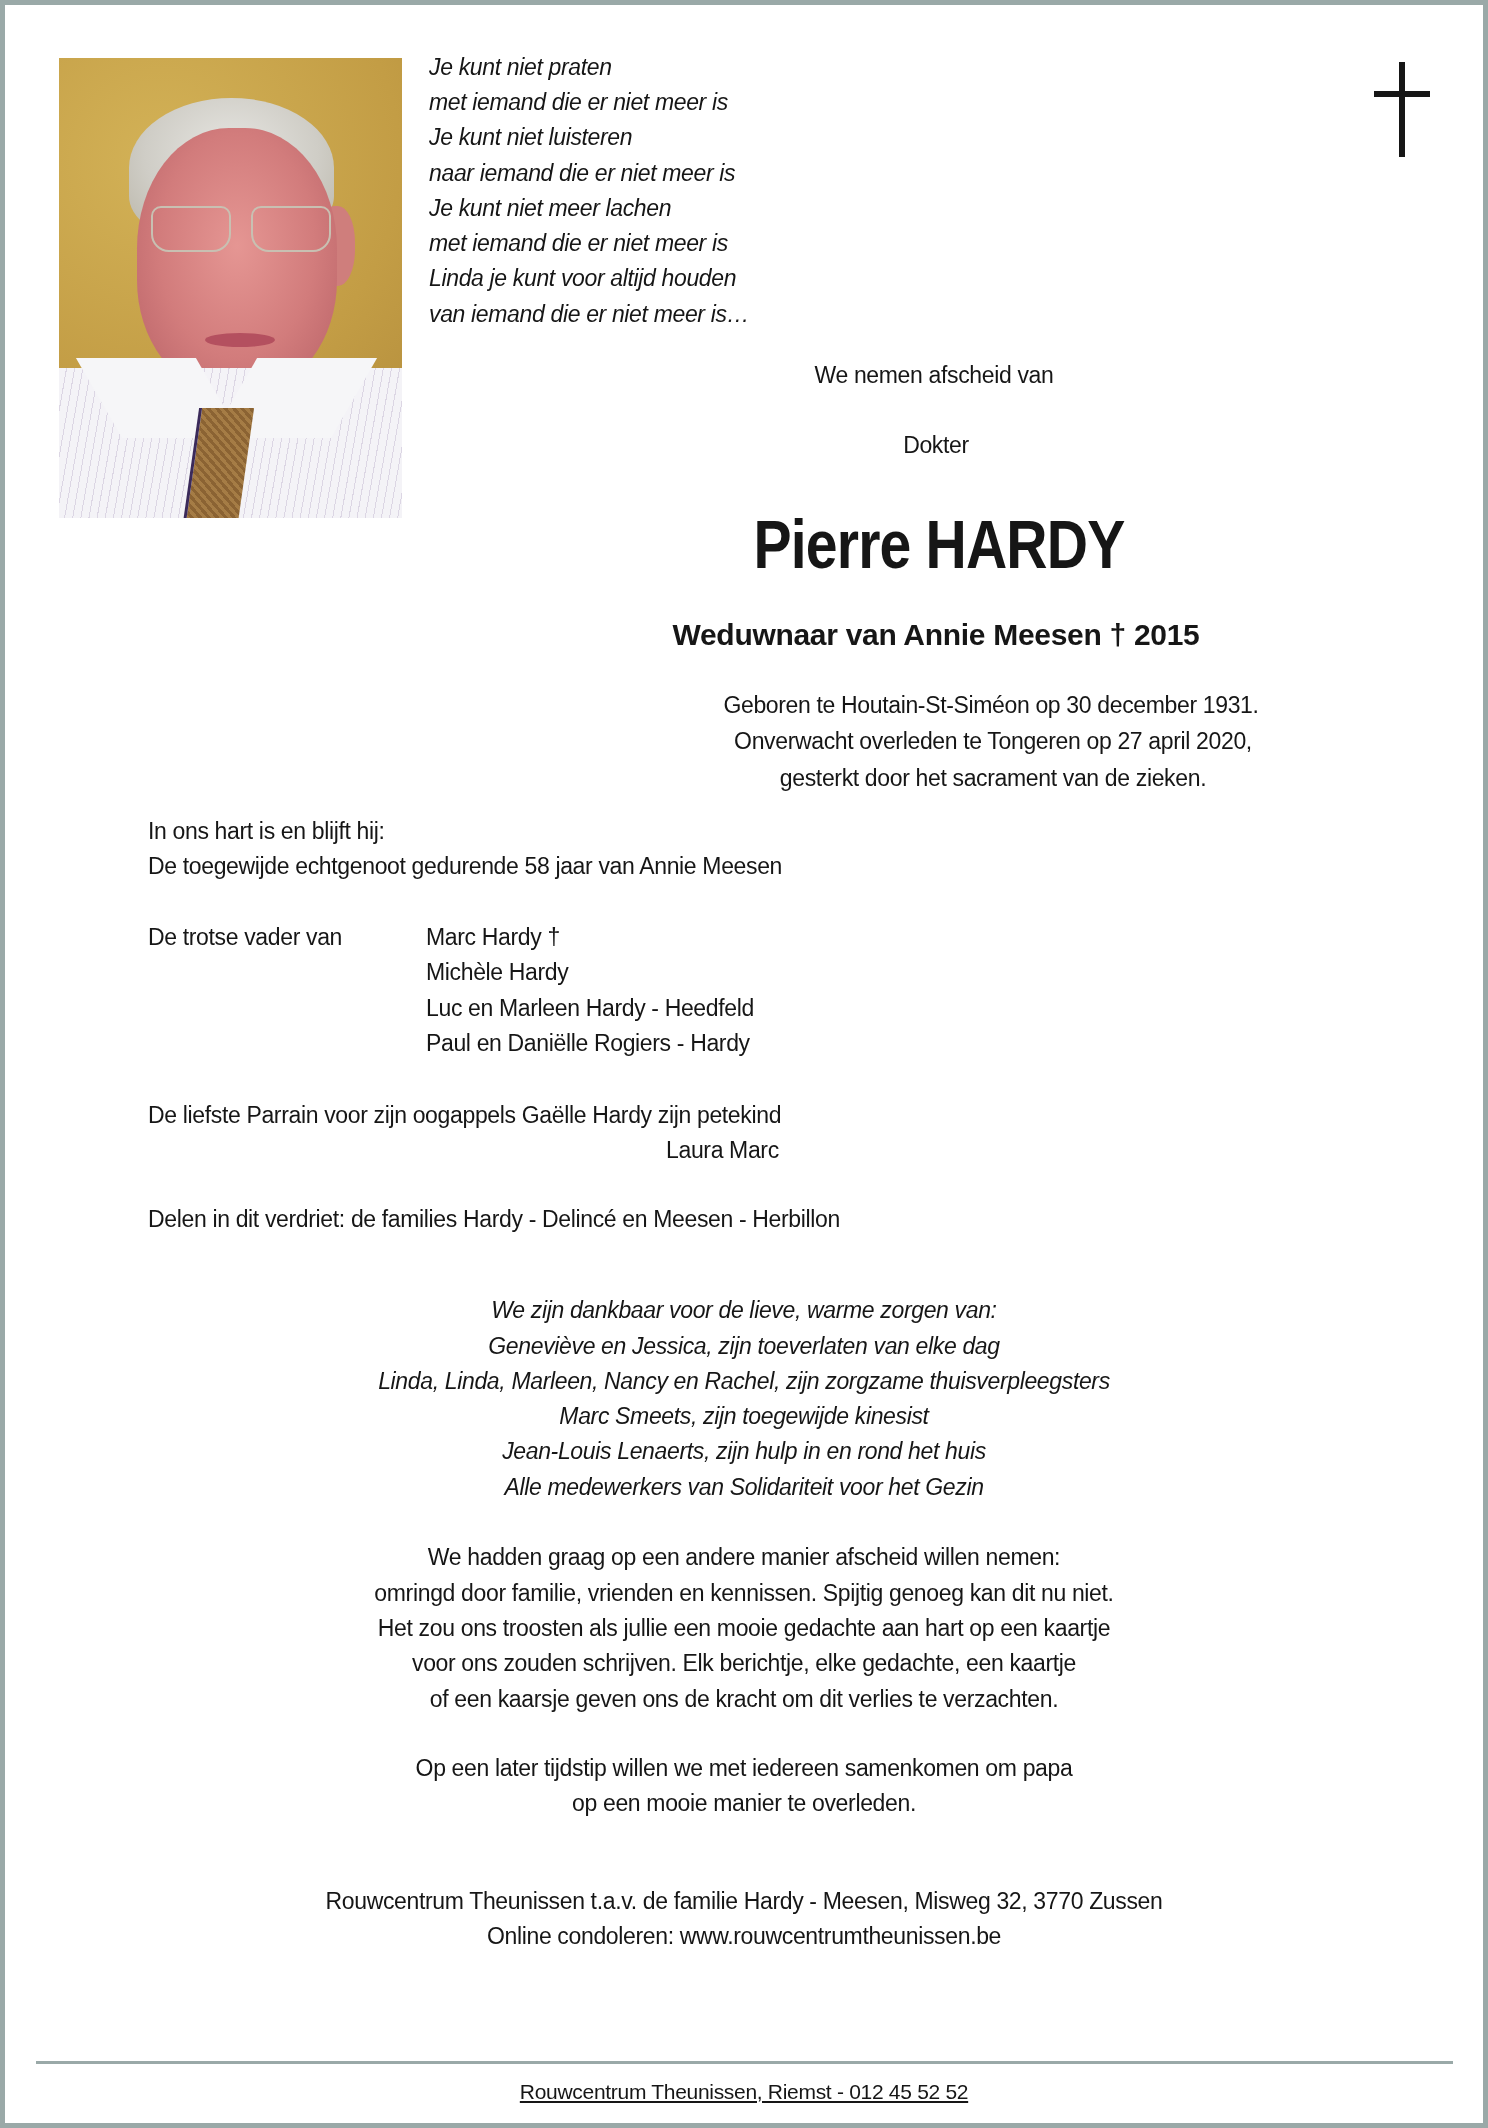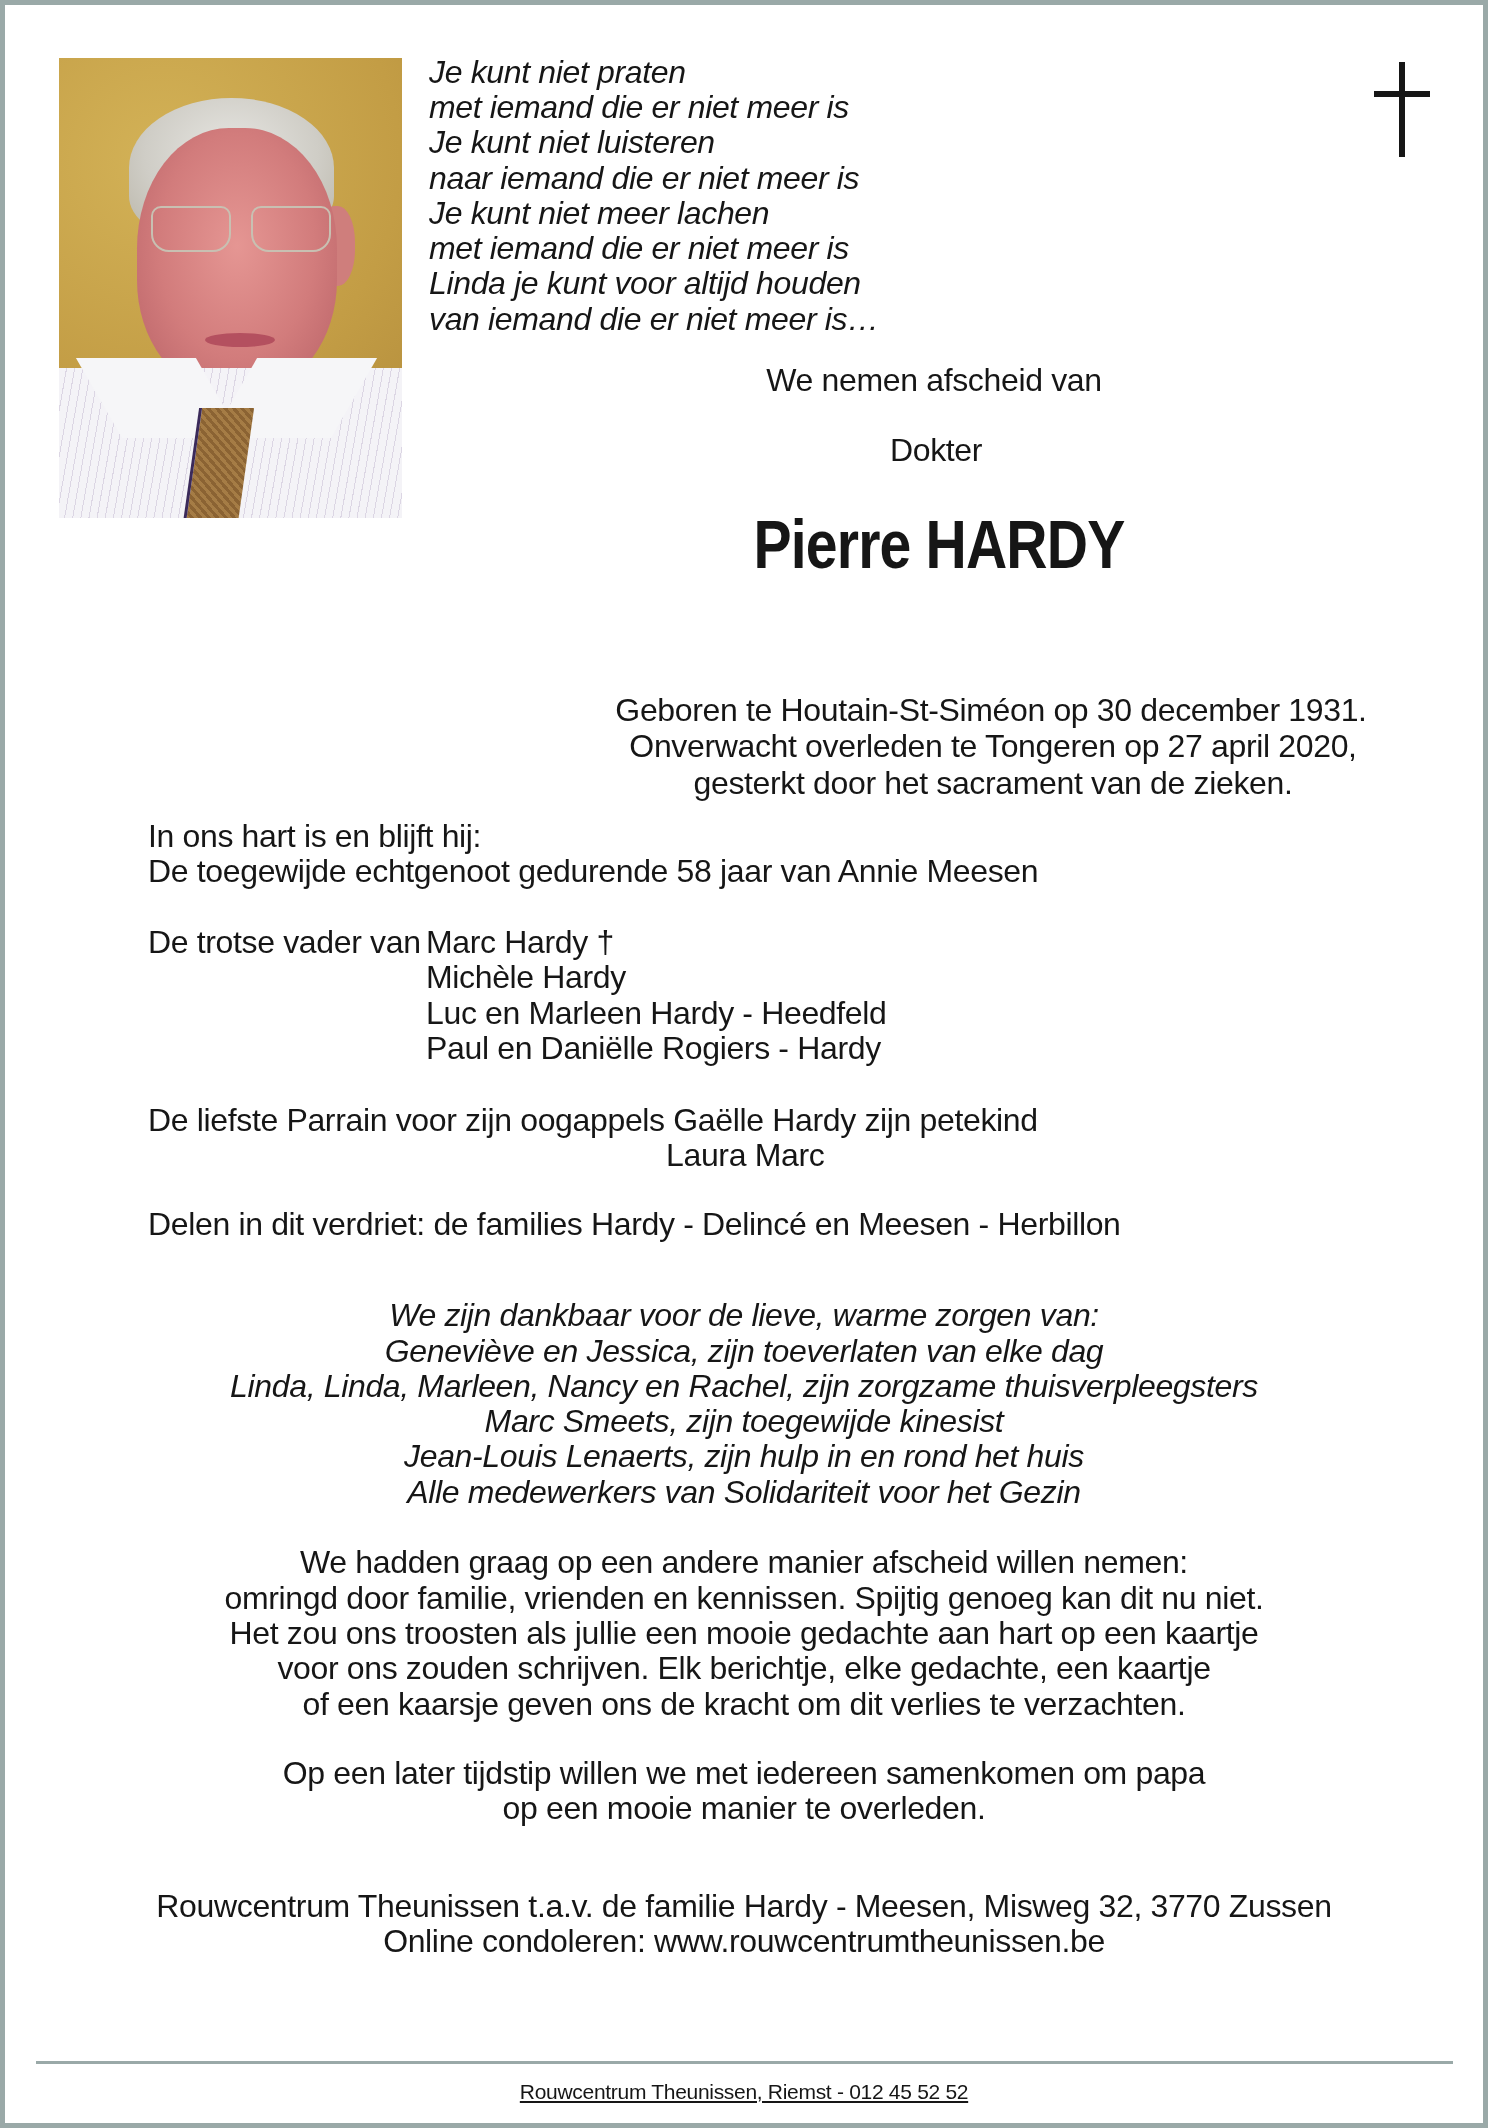--- a/index.html
+++ b/index.html
@@ -35,21 +35,21 @@
   .photo .collar-l { position:absolute; left:40px; top:300px; width:120px; height:80px; background:#f6f6f8; transform: skewX(30deg); }
   .photo .collar-r { position:absolute; left:175px; top:300px; width:120px; height:80px; background:#f6f6f8; transform: skewX(-30deg); }
   .photo .tie { position:absolute; left:132px; top:350px; width:52px; height:115px;
     background: repeating-linear-gradient(45deg, #8b6333 0 3px, #a57c45 3px 6px);
     border-left: 3px solid #3b2a5a; transform: skewX(-8deg); }
 
   .poem { left: 424px; font-style: italic; font-size: 29px; letter-spacing: -0.2px; }
   .cross-v { position:absolute; left: 1394px; top: 57px; width: 6px; height: 95px; background:#161616; }
   .cross-h { position:absolute; left: 1369px; top: 86px; width: 56px; height: 6px; background:#161616; }
 
-  .t { font-size: 32px; letter-spacing: -0.35px; line-height: 1; }
+  .t { font-size: 23px; letter-spacing: -0.35px; line-height: 1; }
   .center { transform: translateX(-50%); }
   .name { font-weight: bold; font-size: 68px; letter-spacing: -1px; transform: translateX(-50%) scaleX(0.84); transform-origin: center; }
   .sub { font-weight: bold; font-size: 30px; letter-spacing: -0.3px; }
   .ital { font-style: italic; }
   .divider { position:absolute; left: 31px; top: 2056px; width: 1417px; height: 3px; background:#9aa9a8; }
   .foot { font-size: 21px; letter-spacing: -0.3px; text-decoration: underline; }
 </style>
 </head>
 <body>
 
@@ -83,20 +83,21 @@
   </div>
 
   <div>
     <div class="cross-v"></div>
     <div class="cross-h"></div>
   </div>
 
   <div class="abs t center" style="left:929px; top:359px">We nemen afscheid van</div>
   <div class="abs t center" style="left:931px; top:429px">Dokter</div>
   <div class="abs name" style="left:934px; top:500px">Pierre HARDY</div>
+  <div class="abs sub center" style="left:931px; top:613px">Weduwnaar van Annie Meesen † 2015</div>
 
   <div>
     <div class="abs t center" style="left:986px; top:689px">Geboren te Houtain-St-Siméon op 30 december 1931.</div>
     <div class="abs t center" style="left:988px; top:725px">Onverwacht overleden te Tongeren op 27 april 2020,</div>
     <div class="abs t center" style="left:988px; top:762px">gesterkt door het sacrament van de zieken.</div>
   </div>
 
   <div>
     <div class="abs t" style="left:143px; top:815px">In ons hart is en blijft hij:</div>
     <div class="abs t" style="left:143px; top:850px">De toegewijde echtgenoot gedurende 58 jaar van Annie Meesen</div>

